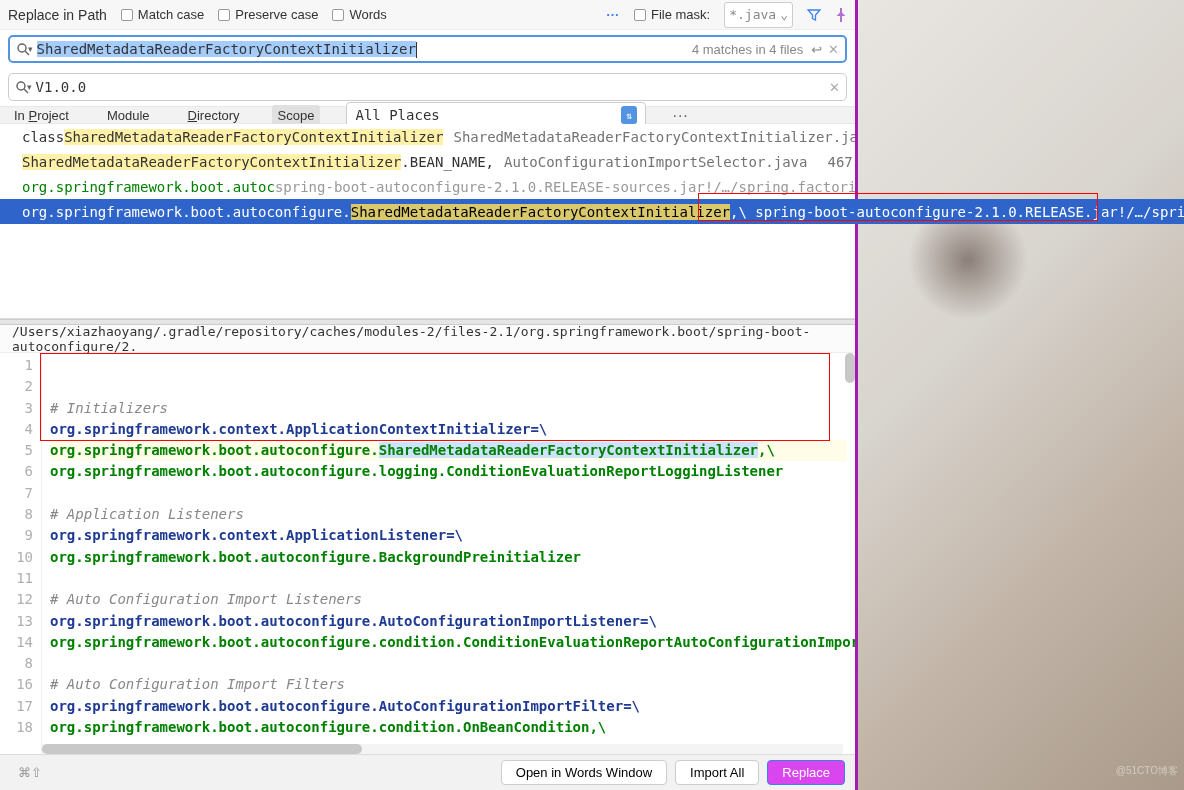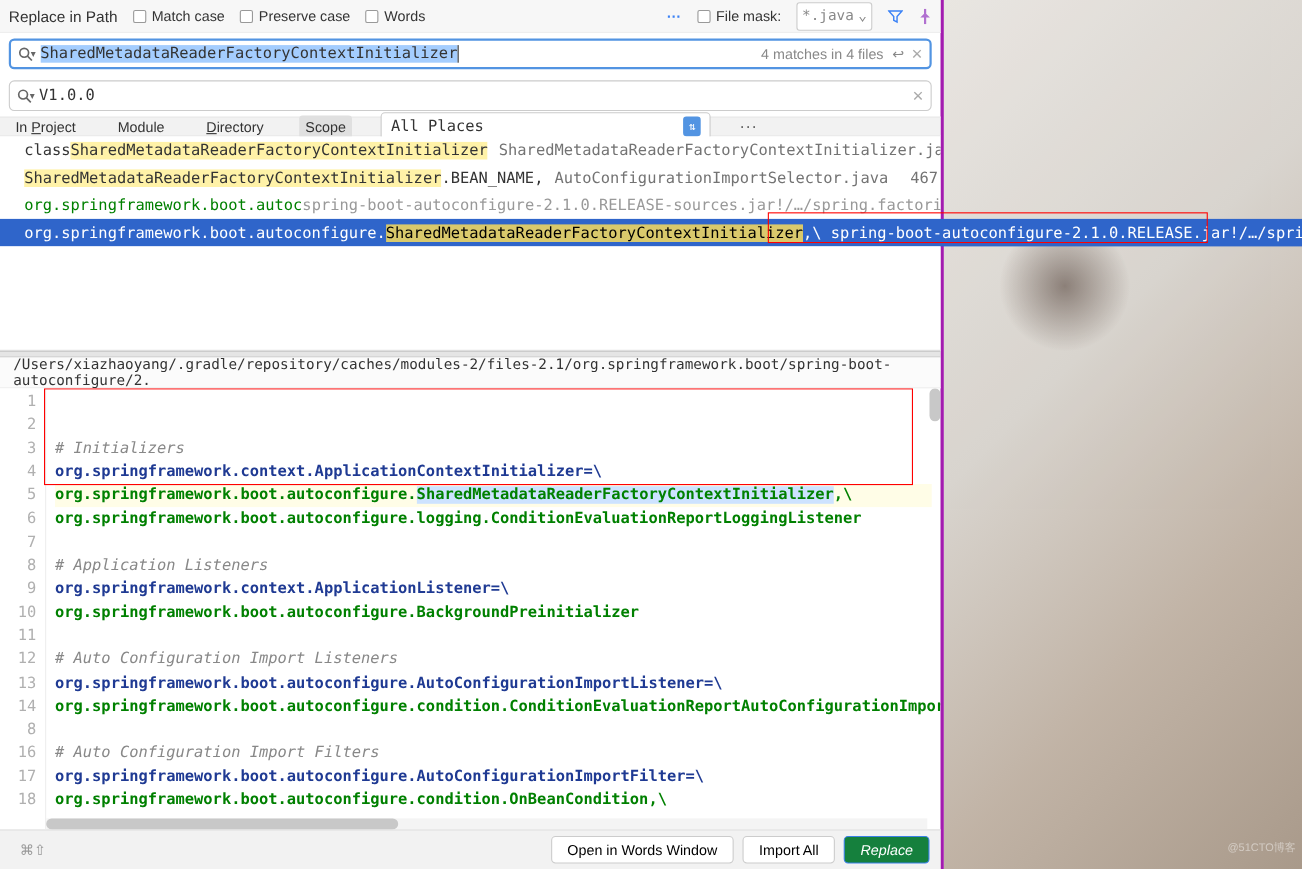--- a/index.html
+++ b/index.html
@@ -54,21 +54,21 @@
 .pkg { color: #1f3a93; font-weight: bold; }
 .green2 { color: #008000; font-weight: bold; }
 .line-hl { background: #fffde7; display: inline-block; width: 100%; }
 .match-hl { background: #cde3ff; }
 .scrollbar-h { position: absolute; bottom: 0; left: 42px; right: 12px; height: 10px; background: #f4f4f4; }
 .scrollbar-h .thumb { position: absolute; left: 0; width: 320px; height: 10px; background: #c8c8c8; border-radius: 5px; }
 .scrollbar-v { position: absolute; top: 0; right: 0; width: 10px; height: 30px; background: #c8c8c8; border-radius: 5px; }
 .bottom-bar { height: 36px; display: flex; align-items: center; padding: 0 10px; gap: 8px; background: #f2f2f2; border-top: 1px solid #ddd; justify-content: flex-end; }
 .kbd-hint { color: #999; font-size: 13px; margin-right: auto; margin-left: 8px; }
 .btn { padding: 4px 14px; border: 1px solid #ccc; border-radius: 4px; background: #fff; font-size: 13px; cursor: pointer; }
-.btn.primary { background: #15803d; color: #fff; border-color: #3a80e7; font-style: italic; }
+.btn.primary { background: #d946ef; color: #fff; border-color: #3a80e7; }
 .bg-image { position: absolute; left: 858px; top: 0; width: 326px; height: 790px; background: linear-gradient(135deg, #e8e4df 0%, #d4cfc8 40%, #b8a898 70%, #9c8a78 100%); opacity: 0.85; z-index: -1; }
 .bg-image::before { content: ""; position: absolute; top: 200px; left: 50px; width: 120px; height: 120px; background: radial-gradient(circle, rgba(60,40,30,0.6), transparent 70%); border-radius: 50%; }
 .watermark { position: absolute; right: 6px; bottom: 12px; color: rgba(255,255,255,0.45); font-size: 10px; }
 .red-box-editor { position: absolute; border: 1px solid red; pointer-events: none; }
 </style>
 </head>
 <body>
 
 <div class="bg-image"></div>
 

